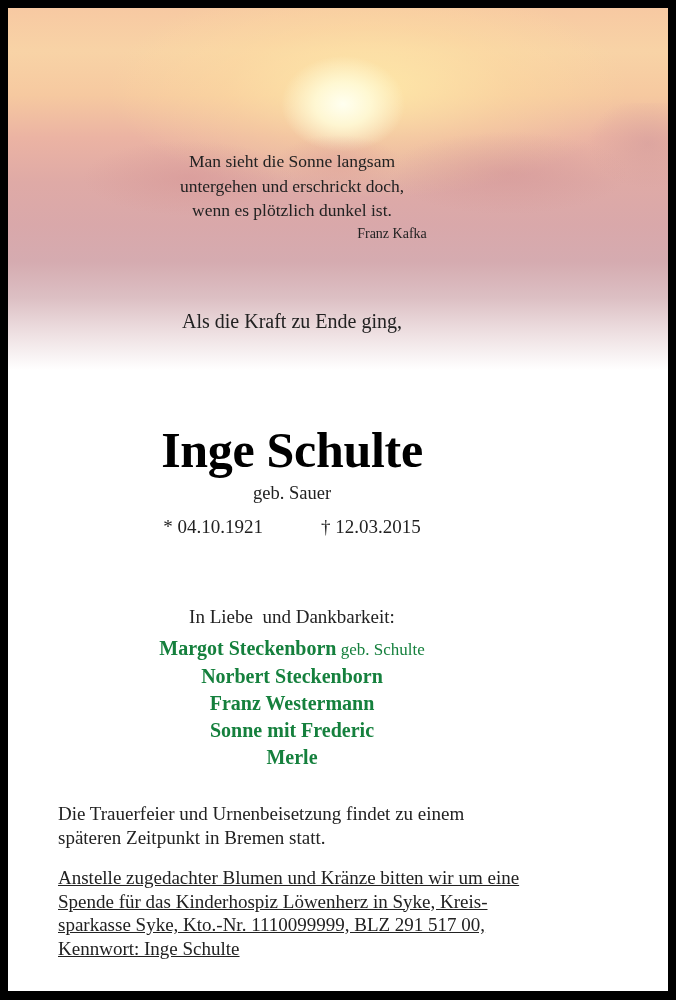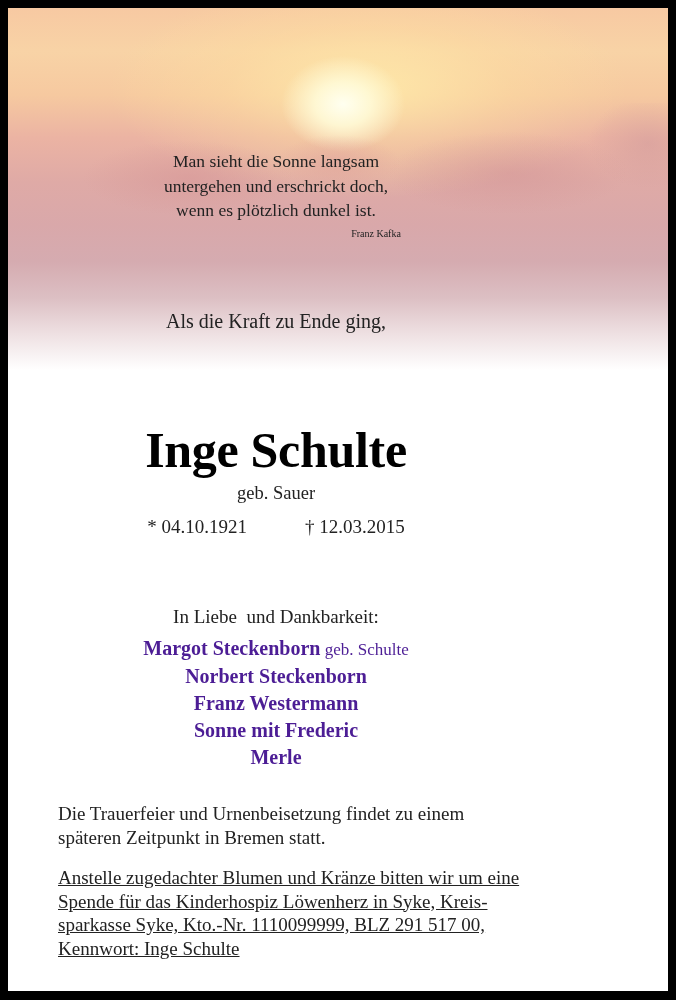--- a/index.html
+++ b/index.html
@@ -17,31 +17,31 @@
       linear-gradient(180deg, #f7c9a2 0%, #f8d3a6 12%, #f6c9a0 24%, #ebb3a3 36%, #dfaaa6 48%, #d9a8aa 60%, #d5abb0 70%, #dcbfc3 80%, #eee0e2 90%, #ffffff 100%);
   }
   .trees {
     position: absolute; left: 0; top: 95px; width: 660px; height: 200px;
     background:
       radial-gradient(ellipse 90px 40px at 330px 60px, rgba(222,160,155,0.55), rgba(222,160,155,0) 70%),
       radial-gradient(ellipse 140px 50px at 180px 75px, rgba(214,150,150,0.55), rgba(214,150,150,0) 75%),
       radial-gradient(ellipse 160px 55px at 500px 70px, rgba(210,148,150,0.5), rgba(210,148,150,0) 75%),
       radial-gradient(ellipse 80px 60px at 640px 40px, rgba(205,150,155,0.45), rgba(205,150,155,0) 75%);
   }
-  .block { position: absolute; left: 0; width: 536px; text-align: center; }
+  .block { position: absolute; left: 16px; width: 536px; text-align: center; }
   .quote { top: 141px; font-size: 17.5px; line-height: 24.5px; color: #222; }
-  .quote .author { display: block; font-size: 10px; line-height: 22px; padding-left: 200px; }
+  .quote .author { display: block; font-size: 14px; line-height: 22px; padding-left: 200px; }
   .motto { top: 300px; font-size: 20px; line-height: 27px; color: #222; }
   .name { top: 413px; font-size: 50px; font-weight: bold; line-height: 58px; color: #000; letter-spacing: -0.3px; }
   .maiden { top: 473px; font-size: 18.5px; line-height: 24px; color: #222; }
   .dates { top: 506px; font-size: 19px; line-height: 26px; color: #222; text-decoration: underline; }
   .dates span { display: inline-block; }
   .dates .gap { width: 58px; }
   .thanks { top: 596px; font-size: 19px; line-height: 26px; color: #222; }
-  .mourners { top: 627px; font-size: 20px; line-height: 27px; font-weight: bold; color: #4c1d95; }
+  .mourners { top: 627px; font-size: 20px; line-height: 27px; font-weight: bold; color: #15803d; }
   .mourners .suffix { font-weight: normal; font-size: 17px; }
   .notes { position: absolute; left: 50px; width: 600px; font-size: 19px; line-height: 23.5px; color: #222; text-align: left; }
   .note1 { top: 794px; }
   .note2 { top: 858px; text-decoration: underline; }
 </style>
 </head>
 <body>
 
 <div class="frame">
   <div class="sky"></div>

